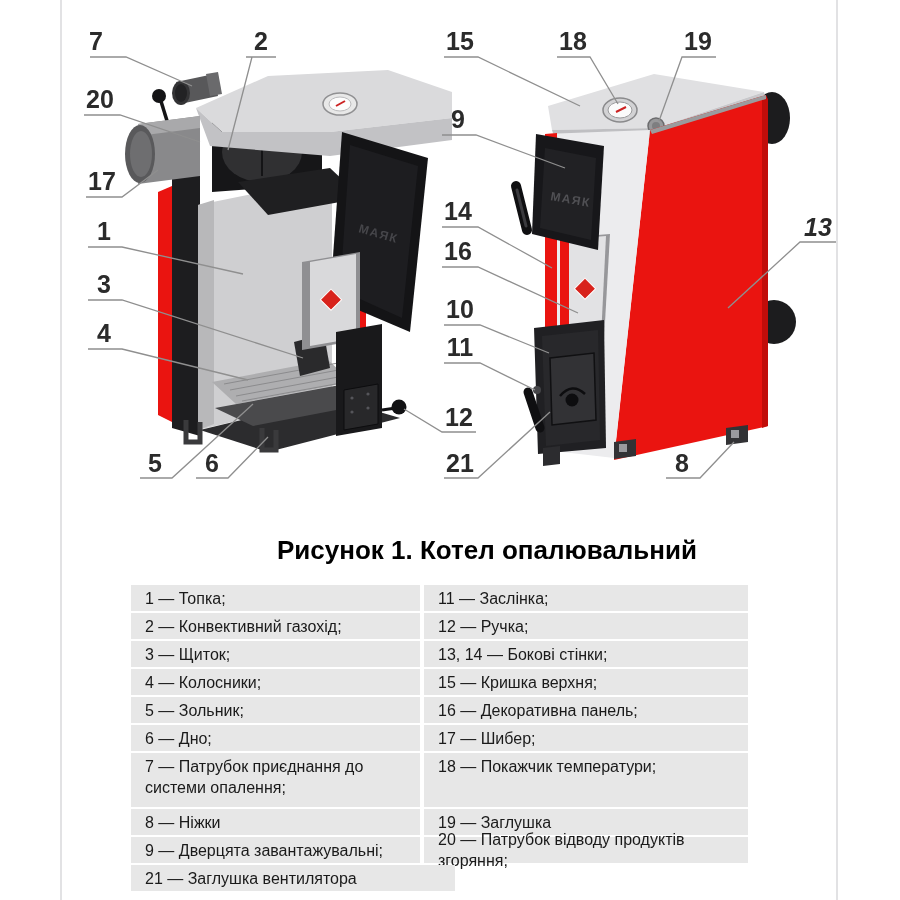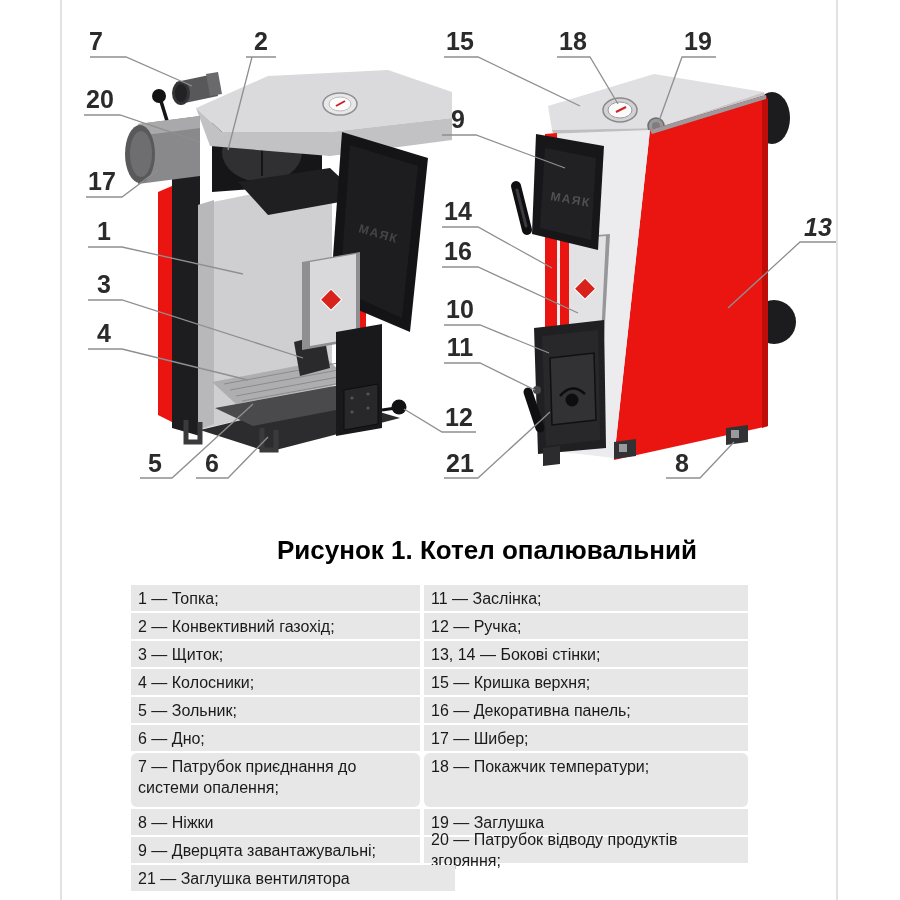--- a/index.html
+++ b/index.html
@@ -22,26 +22,26 @@
 
   .figure-caption {
     position:absolute; top:535px; left:487px; transform:translateX(-50%);
     white-space:nowrap; font-size:26px; font-weight:bold; color:#000;
   }
 
   .legend { position:absolute; top:585px; left:131px; }
   .legend-row { display:flex; gap:4px; margin-bottom:2px; }
   .legend-cell {
     background:#e7e7e7; font-size:16px; line-height:21px; color:#1a1a1a;
-    display:flex; align-items:center; padding-left:7px; box-sizing:border-box;
+    display:flex; align-items:center; padding-left:14px; box-sizing:border-box;
   }
   .legend-cell.c-left  { width:289px; }
   .legend-cell.c-right { width:324px; }
   .legend-row.single .legend-cell { height:26px; }
-  .legend-row.double .legend-cell { height:54px; align-items:flex-start; padding-top:3px;border-radius:6px; }
+  .legend-row.double .legend-cell { height:54px; align-items:flex-start; padding-top:3px; }
 </style>
 </head>
 <body>
 
 <div class="page">
 
   <div class="page-border left"></div>
   <div class="page-border right"></div>
 
   <svg class="diagram" width="900" height="510" viewBox="0 0 900 510">

